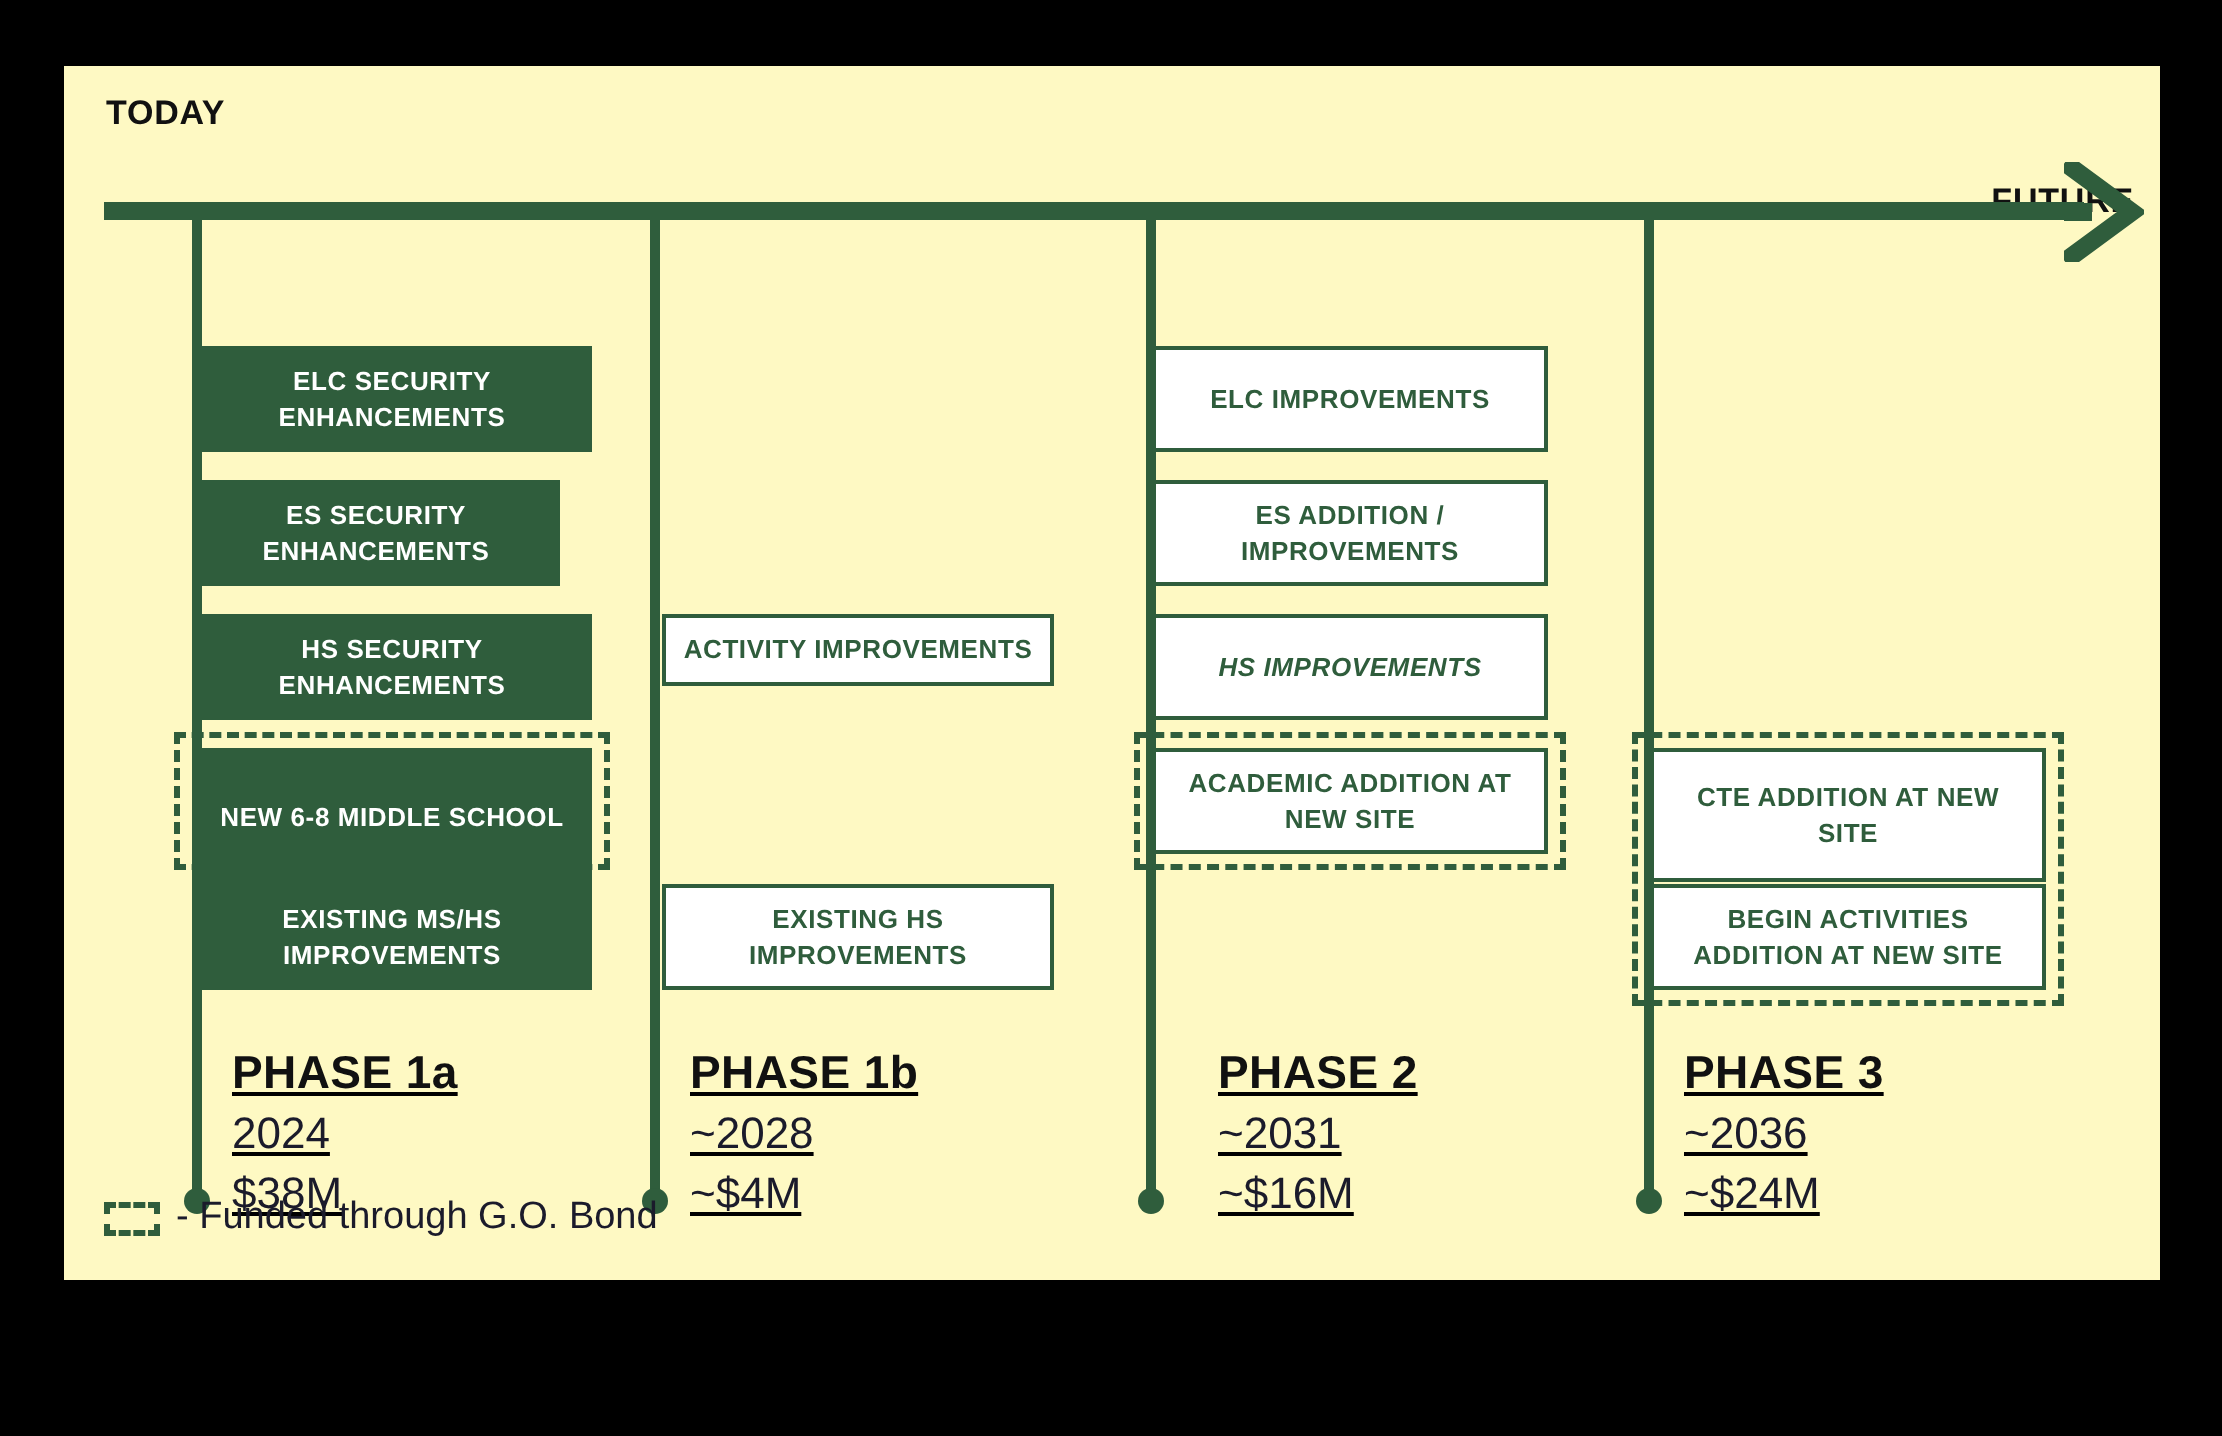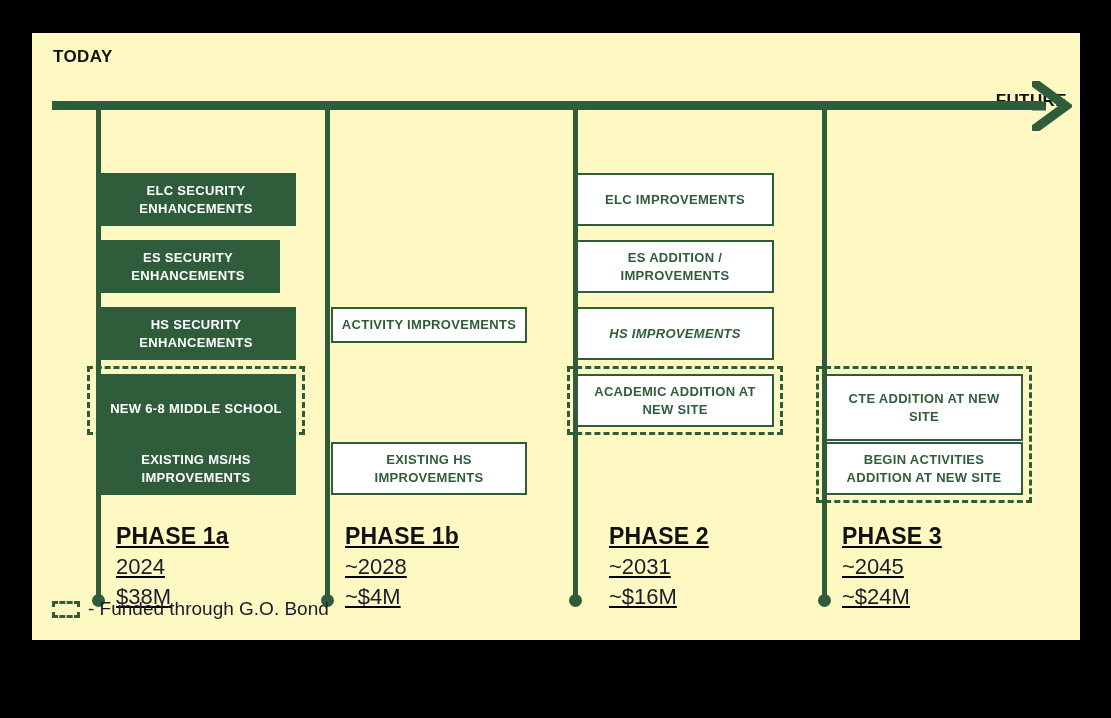--- a/index.html
+++ b/index.html
@@ -186,21 +186,21 @@
         </div>
       </div>
       <div class="phase-col" style="left: 790px;">
         <div class="vline" style="height: 500px;"></div>
         <div class="vdot" style="top: 493px;"></div>
         <div class="bond-wrap" style="left: -6px; top: 265px; width: 216px; height: 137px;"></div>
         <div class="box outline" style="left: 3px; top: 273px; width: 198px; height: 67px;">CTE ADDITION AT NEW SITE</div>
         <div class="box outline" style="left: 3px; top: 341px; width: 198px; height: 53px;">BEGIN ACTIVITIES ADDITION AT NEW SITE</div>
         <div class="phase-caption" style="left: 20px; top: 420px;">
           <div class="phase-title">PHASE 3</div>
-          <div class="phase-year">~2045</div>
+          <div class="phase-year">~2036</div>
           <div class="phase-cost">~$24M</div>
         </div>
       </div>
     </div>
 
   <div id="legend">
     <div id="legend-swatch"></div>
     <div id="legend-text">- Funded through G.O. Bond</div>
   </div>
 

